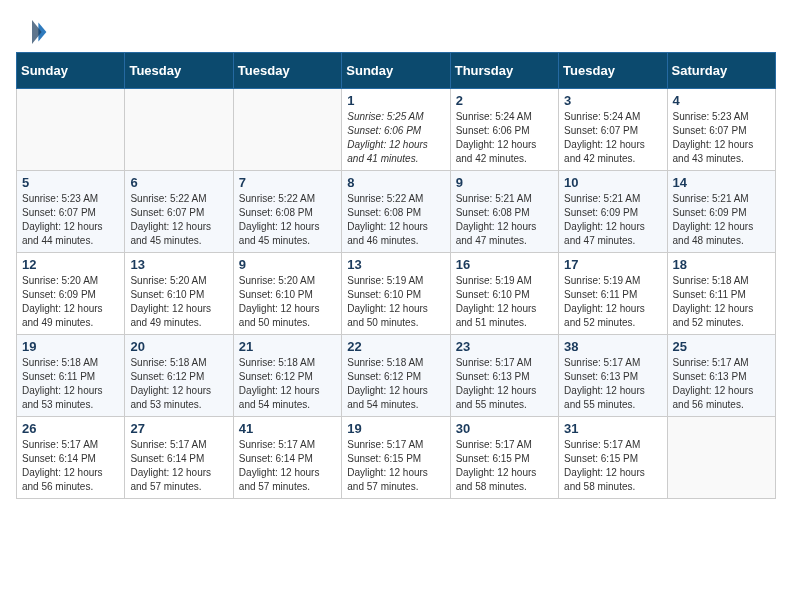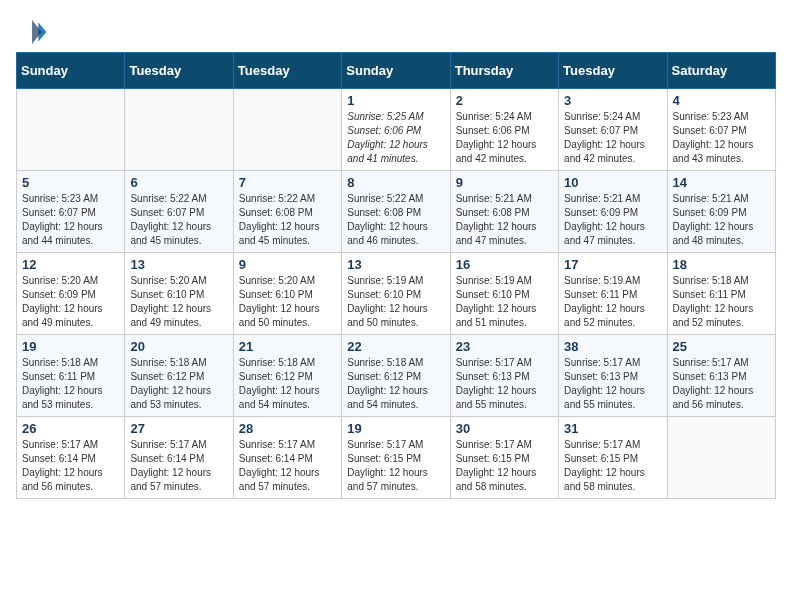--- a/index.html
+++ b/index.html
@@ -318,21 +318,21 @@
 and 56 minutes.</div>
         </td>
         <td>
           <span class="day-number">27</span>
           <div class="day-info" style="white-space: pre-line;">Sunrise: 5:17 AM
 Sunset: 6:14 PM
 Daylight: 12 hours
 and 57 minutes.</div>
         </td>
         <td>
-          <span class="day-number">28</span>
+          <span class="day-number">41</span>
           <div class="day-info" style="white-space: pre-line;">Sunrise: 5:17 AM
 Sunset: 6:14 PM
 Daylight: 12 hours
 and 57 minutes.</div>
         </td>
         <td>
           <span class="day-number">19</span>
           <div class="day-info" style="white-space: pre-line;">Sunrise: 5:17 AM
 Sunset: 6:15 PM
 Daylight: 12 hours

